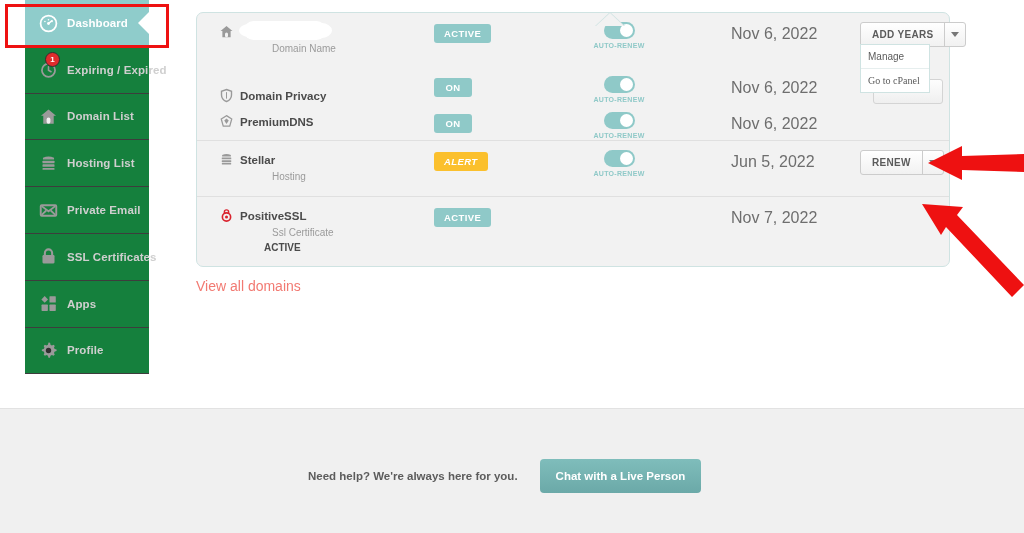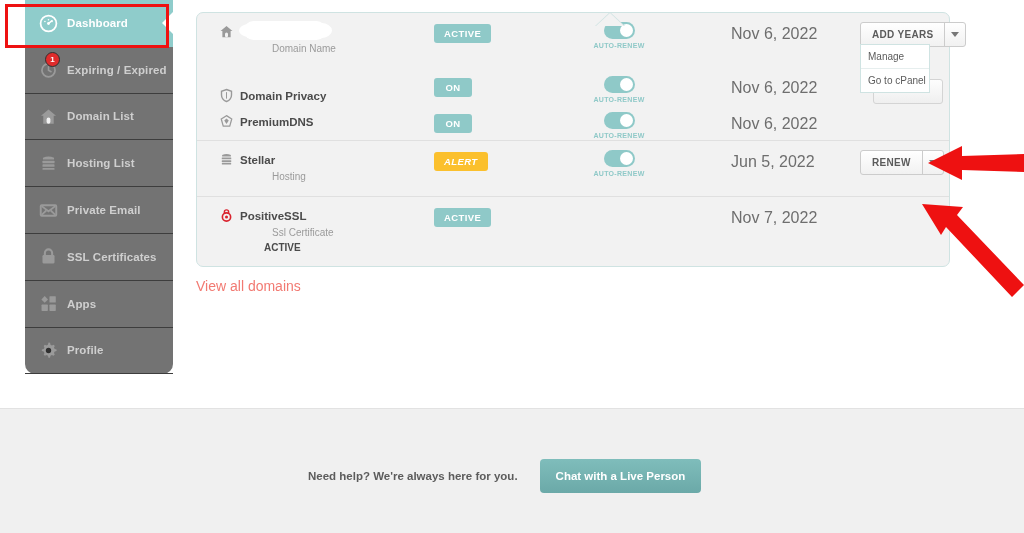--- a/index.html
+++ b/index.html
@@ -7,23 +7,22 @@
   body{
     width:1024px;height:533px;
     background:#ffffff;
     font-family:"Liberation Sans", sans-serif;
     position:relative;overflow:hidden;
     -webkit-font-smoothing:antialiased;
   }
 
   
   .sidebar{
-    position:absolute;left:25px;top:0;width:148px;
-    background:#737373;
-    border-radius:10px;
+    position:absolute;left:25px;top:0;width:124px;
+    background:#15803d;
   }
   .nav-item{
     position:relative;height:46.8px;
     display:flex;align-items:center;
     padding-left:13px;box-sizing:border-box;
     border-bottom:1px solid #3d3d3d;
     color:#cfcfcf;font-size:11.5px;font-weight:bold;
     letter-spacing:.1px;
   }
   .nav-item.active{
@@ -183,21 +182,21 @@
   .dropdown{
     position:absolute;left:663px;top:31px;
     width:68px;background:#ffffff;
     border:1px solid #cfe3e2;
     z-index:9;
   }
   .dd-item{
     padding:6px 7px;font-size:10px;color:#5b5b5b;
     white-space:nowrap;
   }
-  .dd-item + .dd-item{border-top:1px solid #e6eeee;}
+  .dd-item + .dd-item{border-top:1px solid #e6eeee;font-family:Liberation Serif, serif;}
 
   .viewall{
     position:absolute;left:196px;top:278px;
     font-size:14px;color:#f27a72;
   }
 
   
   .footer{
     position:absolute;left:0;top:408px;width:1024px;height:125px;
     background:#f0f0f0;border-top:1px solid #e2e2e2;

